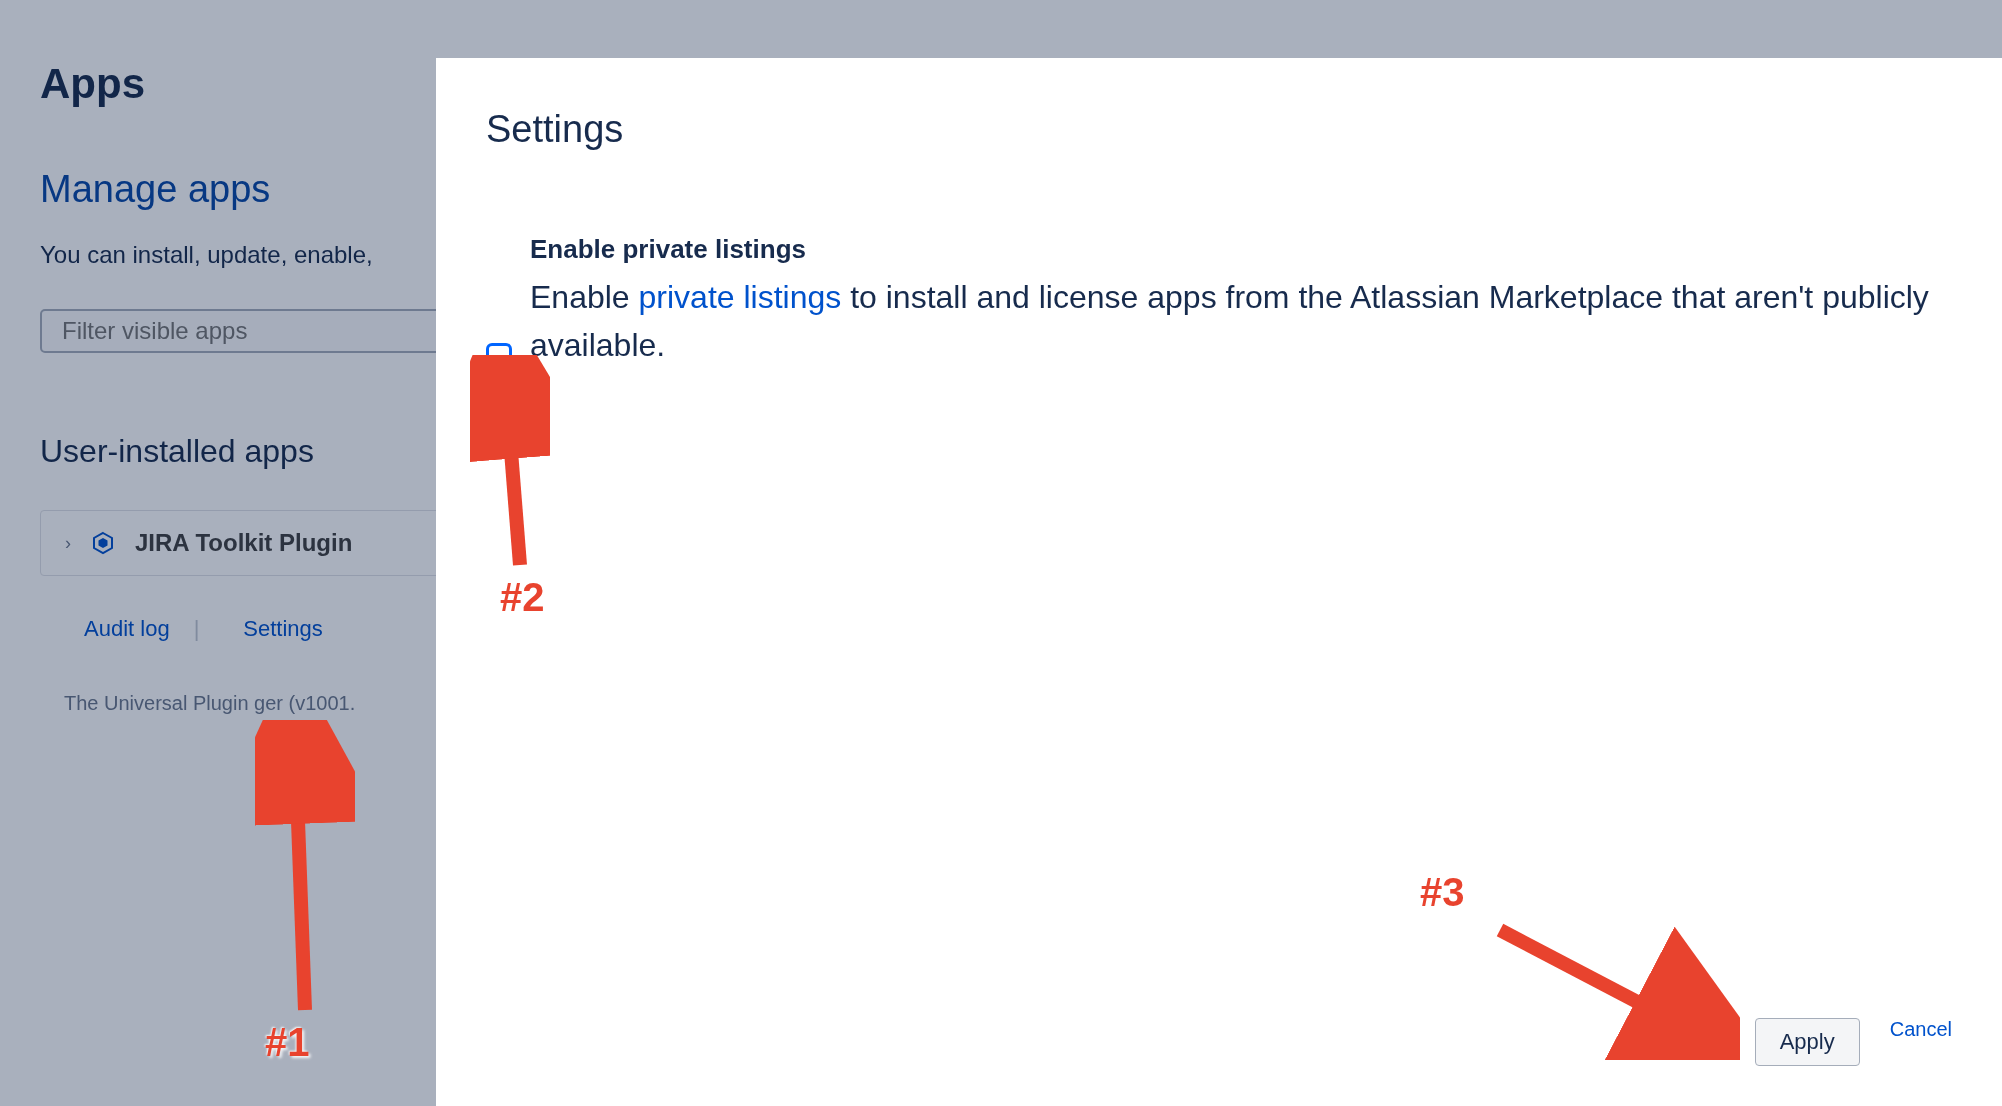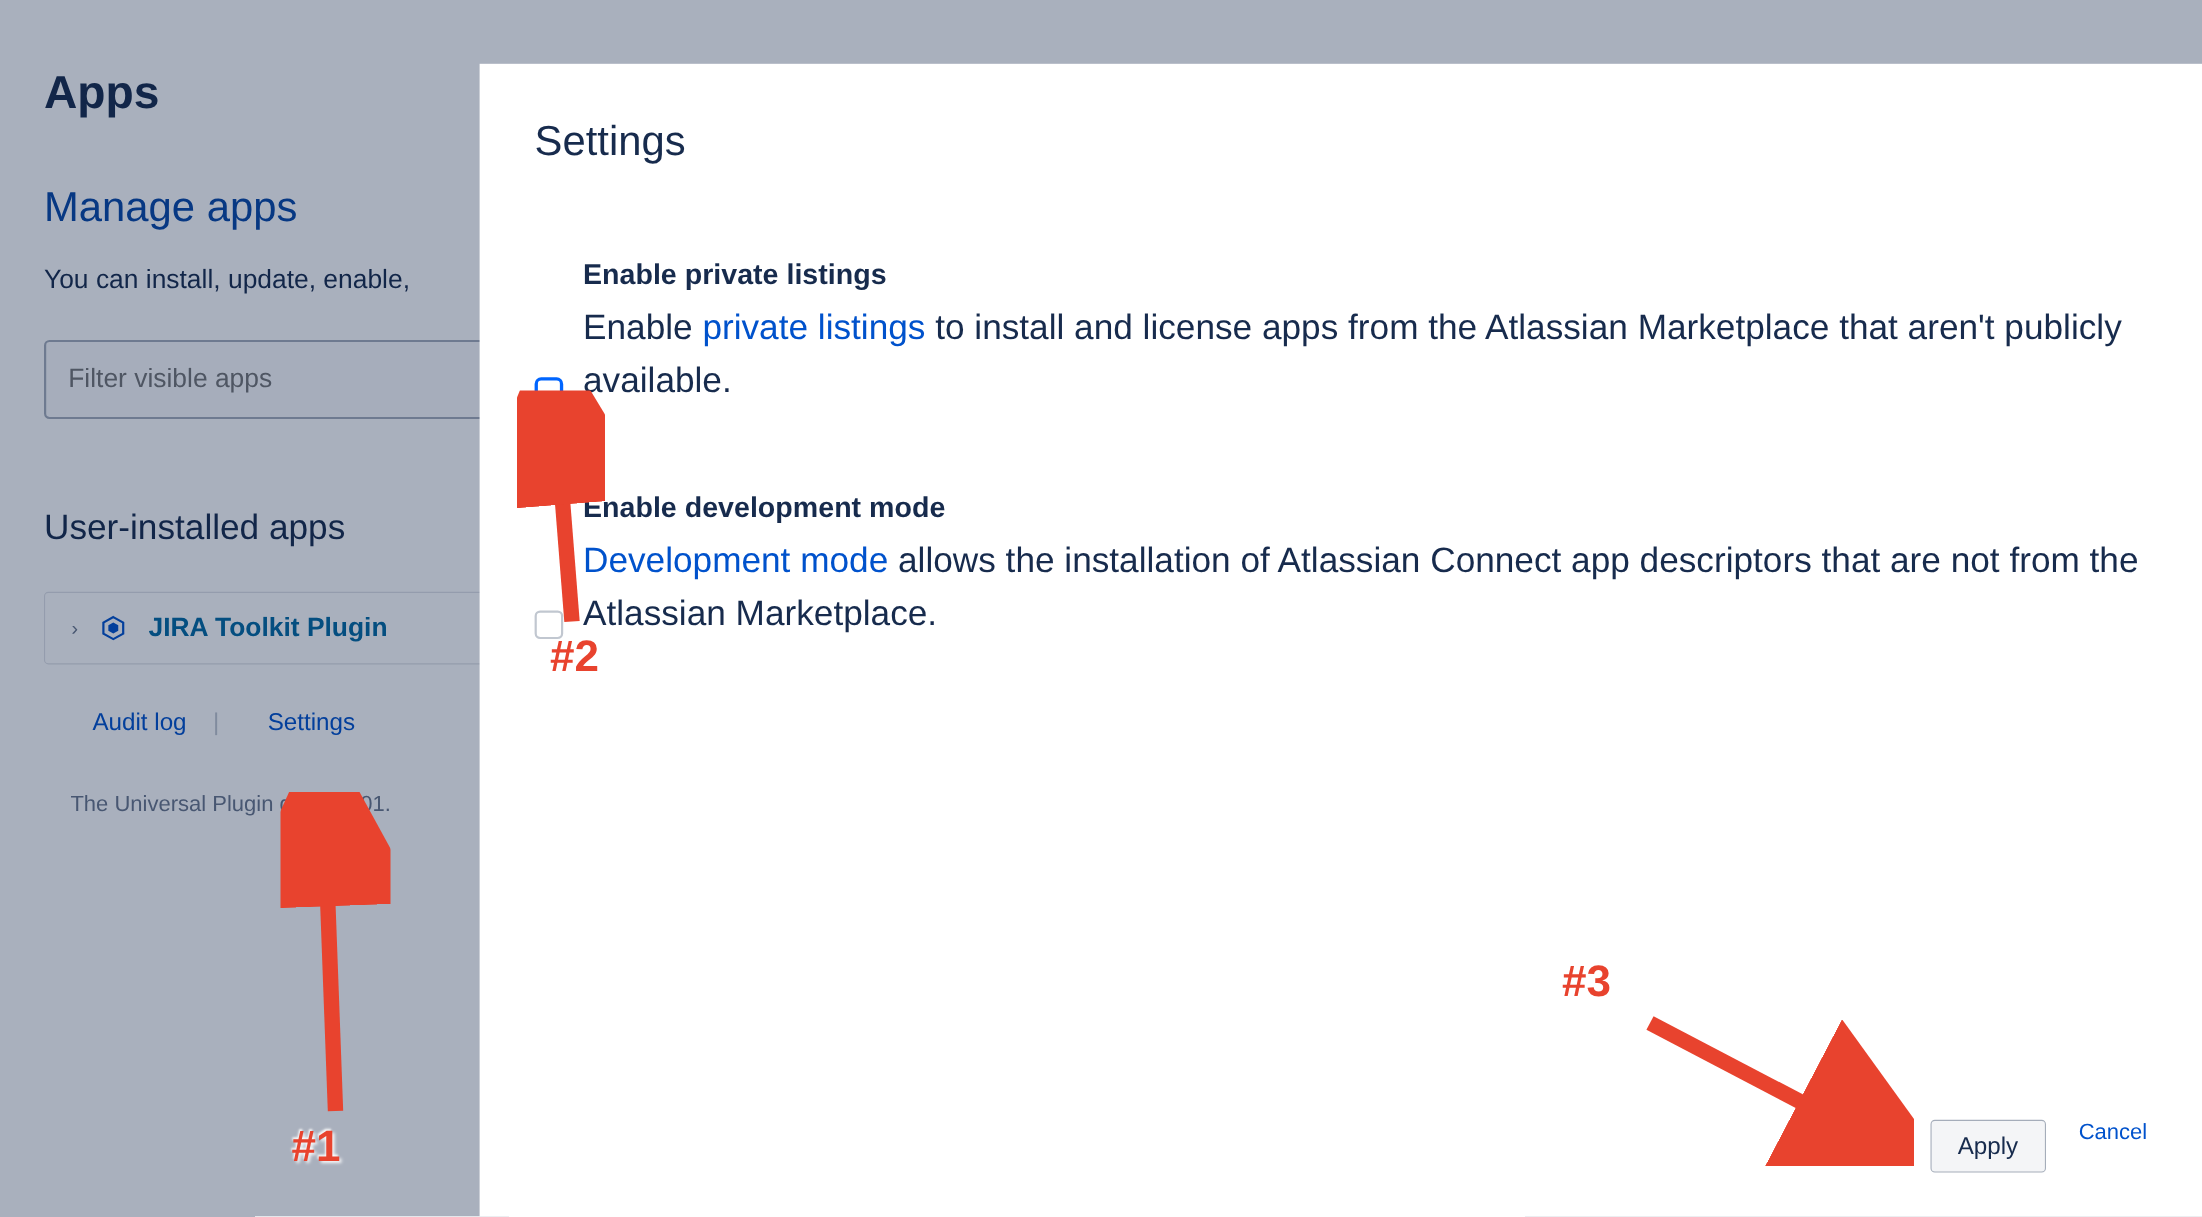--- a/index.html
+++ b/index.html
@@ -35,21 +35,21 @@
       color: #0747A6;
       margin-bottom: 30px;
     }
     .description {
       font-size: 24px;
       color: #172B4D;
       margin-bottom: 40px;
     }
     .filter-input {
       width: 420px;
-      height: 72px;
+      height: 44px;
       border: 2px solid #A5ADBA;
       border-radius: 5px;
       padding: 0 20px;
       font-size: 24px;
       color: #6B778C;
       background: #FAFBFC;
       margin-bottom: 80px;
     }
     .section-heading {
       font-size: 32px;
@@ -74,21 +74,21 @@
     .plugin-icon {
       width: 24px;
       height: 24px;
       display: inline-flex;
       align-items: center;
       justify-content: center;
     }
     .plugin-name {
       font-size: 24px;
       font-weight: 600;
-      color: #0369a1;
+      color: #404040;
     }
     .links-row {
       display: flex;
       align-items: center;
       gap: 24px;
       font-size: 22px;
       margin-bottom: 50px;
       padding-left: 24px;
     }
     .link {
@@ -238,29 +238,20 @@
   <div class="checkbox-row">
     <div class="checkbox"></div>
     <div class="checkbox-content">
       <div class="checkbox-label">Enable private listings</div>
       <div class="checkbox-description">
         <span>Enable </span><span class="inline-link">private listings</span><span> to install and license apps from the Atlassian Marketplace that aren't publicly available.</span>
       </div>
     </div>
   </div>
 
-  <div class="checkbox-row">
-    <div class="checkbox unchecked"></div>
-    <div class="checkbox-content">
-      <div class="checkbox-label">Enable development mode</div>
-      <div class="checkbox-description">
-        <span></span><span class="inline-link">Development mode</span><span> allows the installation of Atlassian Connect app descriptors that are not from the Atlassian Marketplace.</span>
-      </div>
-    </div>
-  </div>
 
   <div class="modal-footer">
     <button class="btn-apply">Apply</button>
     <button class="btn-cancel">Cancel</button>
   </div>
 </div>
 
 <svg class="arrow-svg" style="left:255px; top:720px;" width="100" height="300">
   <defs>
       <marker id="ah1" markerWidth="12" markerHeight="12" refX="6" refY="6" orient="auto">

